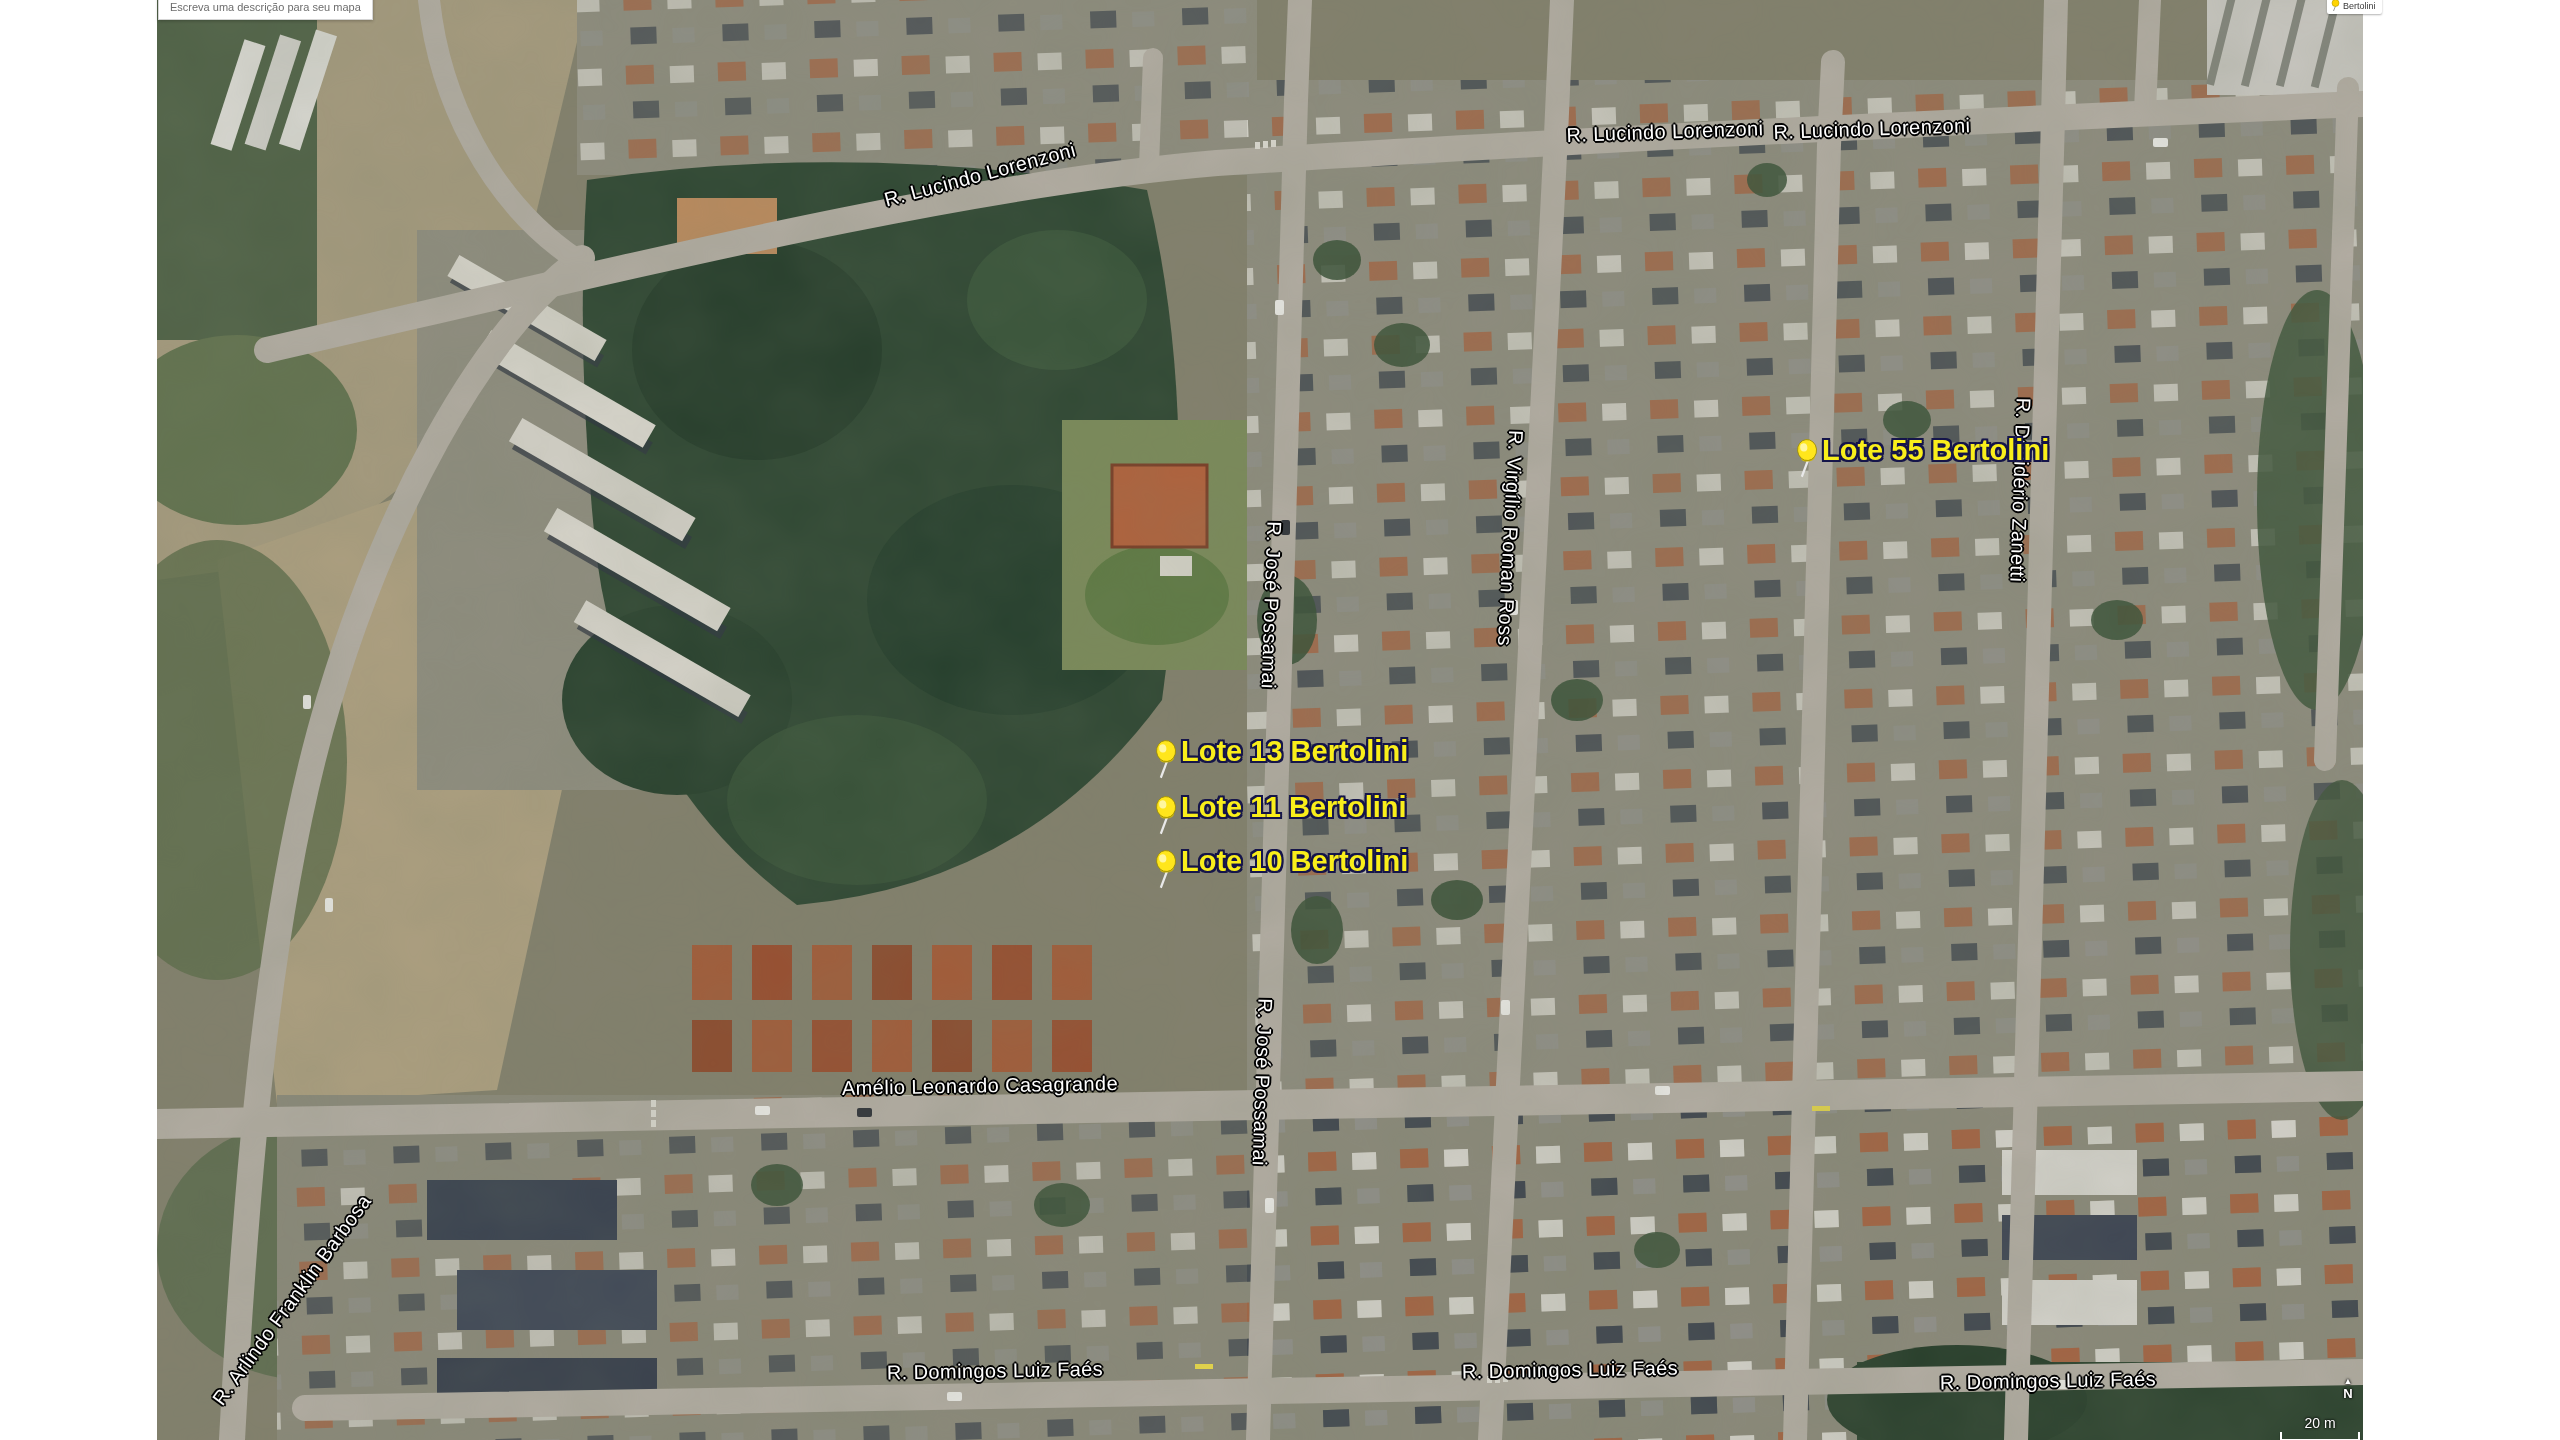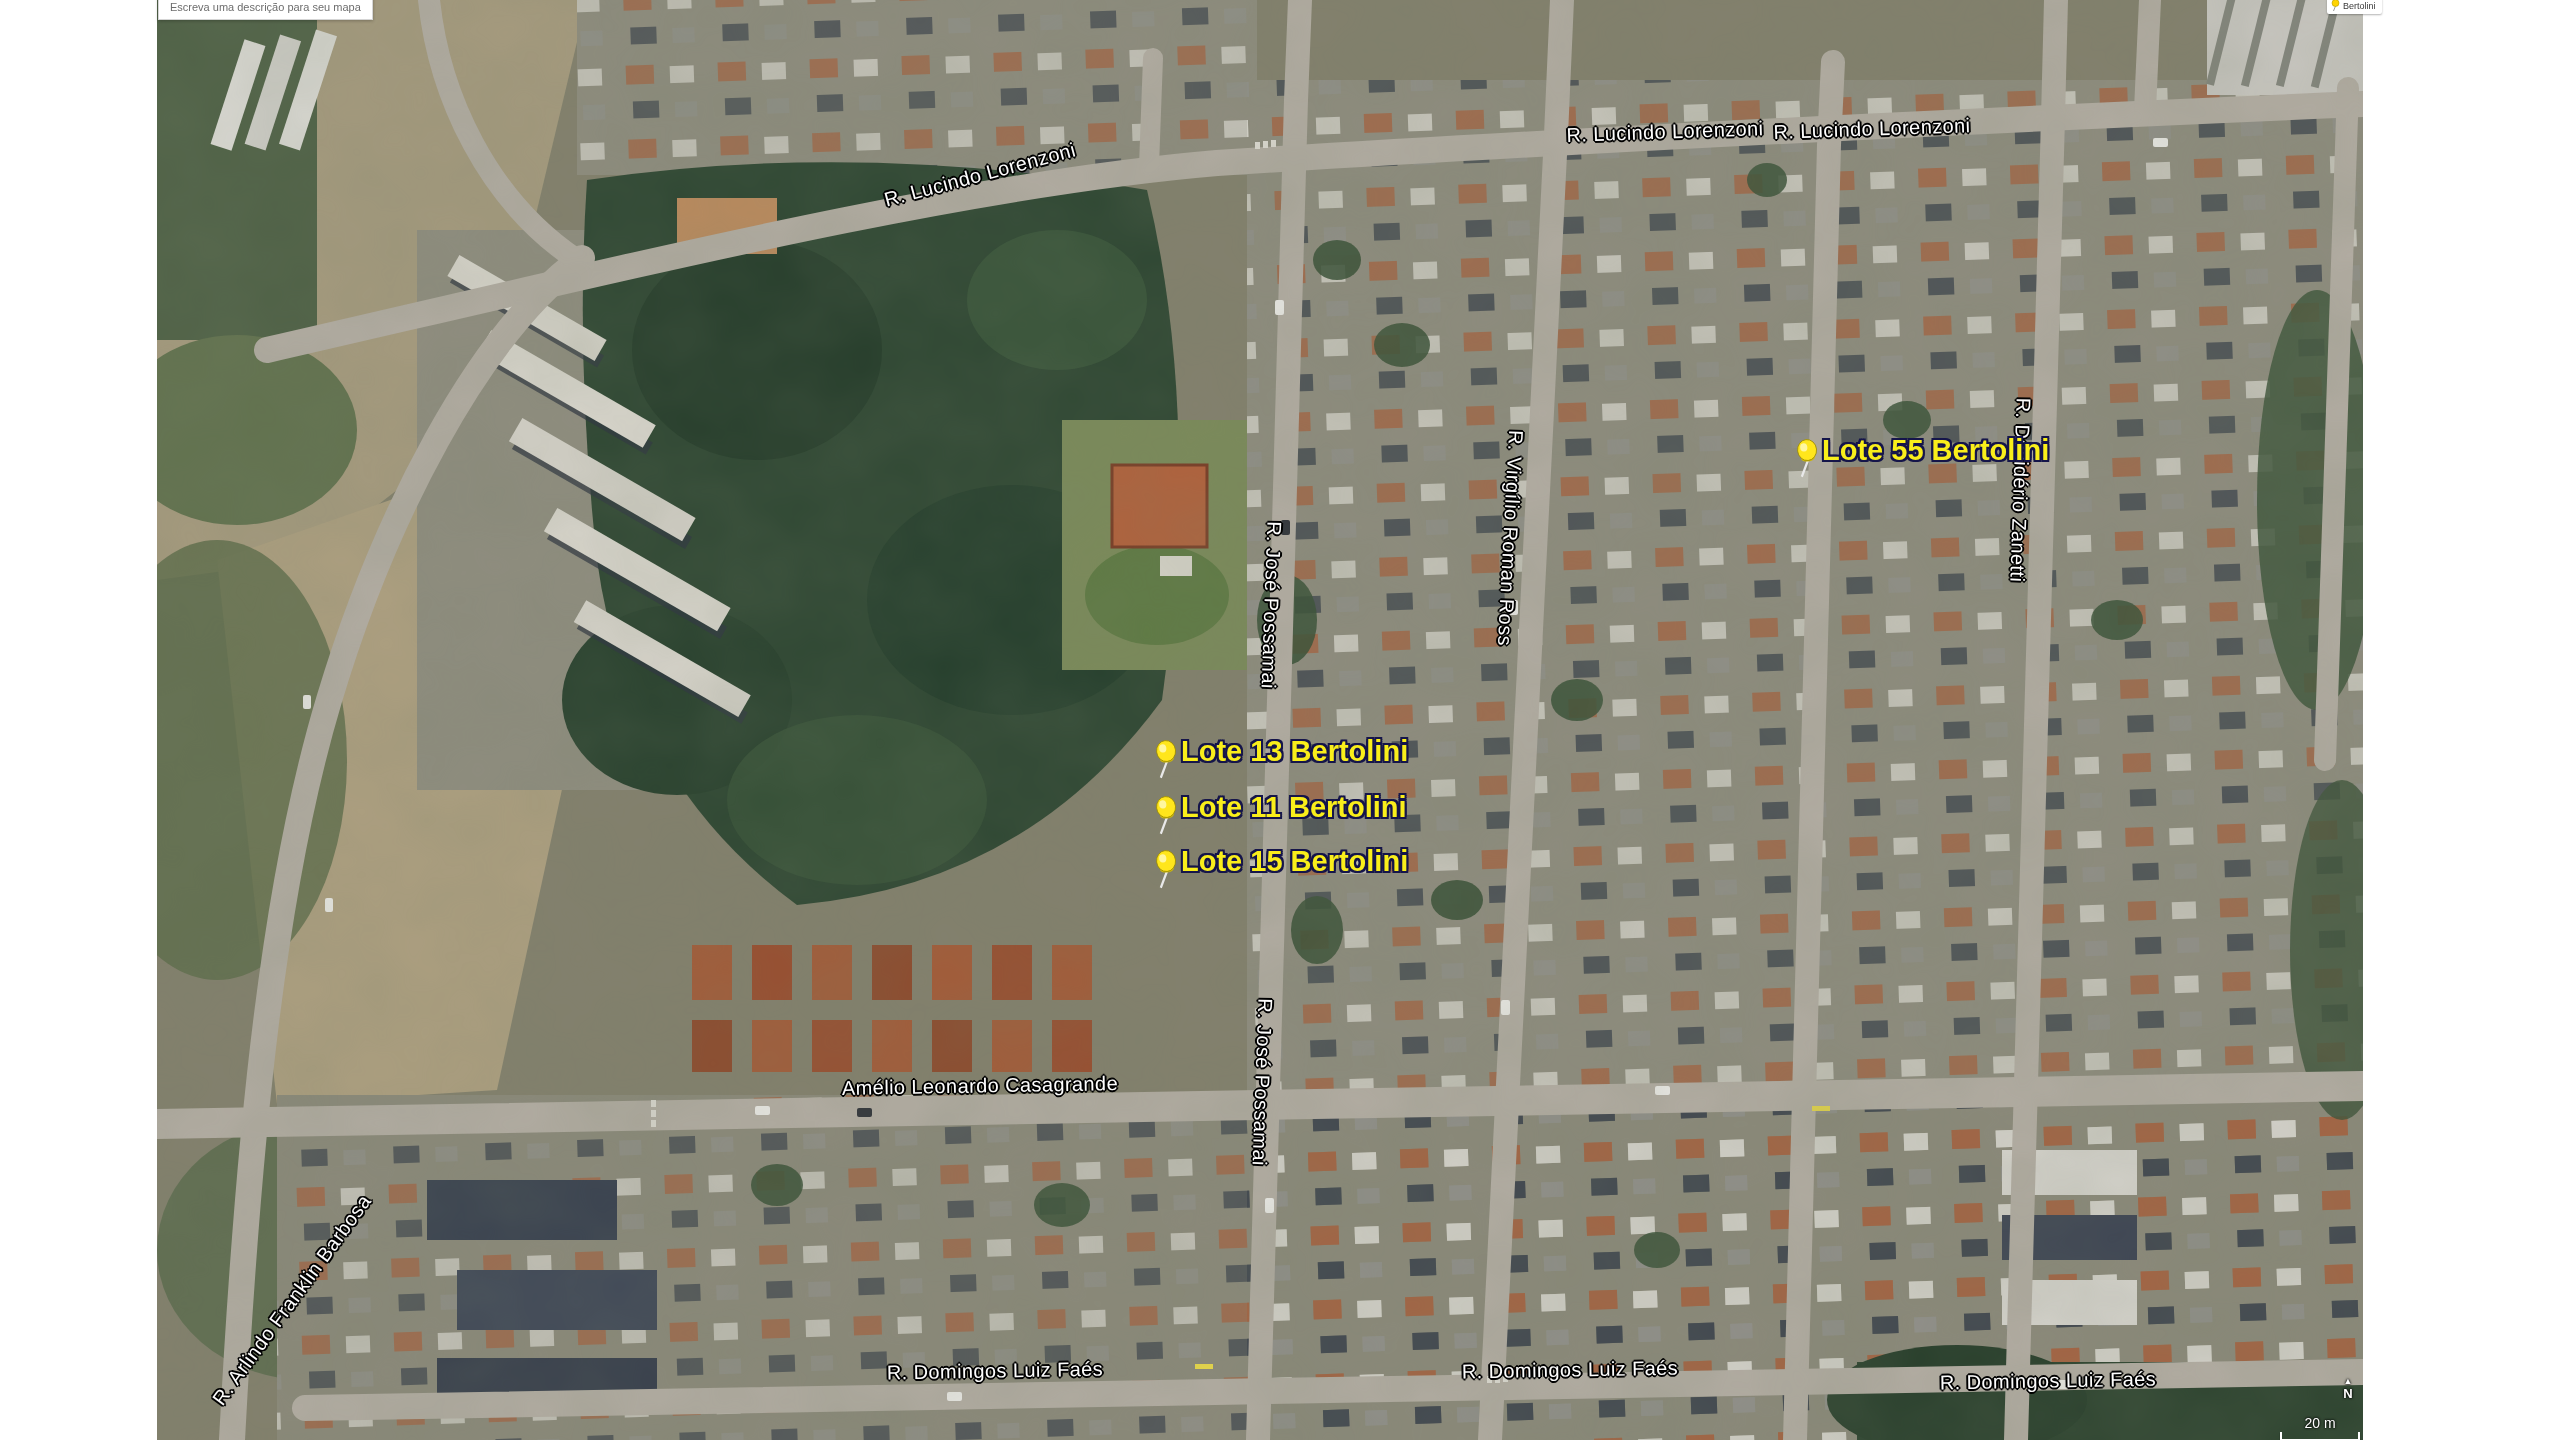--- a/index.html
+++ b/index.html
@@ -238,21 +238,21 @@
     </svg>
     <span class="pin-label">Lote 11 Bertolini</span>
   </div>
   <div class="pin-marker" style="left:1155px;top:842px">
     <svg width="24" height="40" viewBox="0 0 24 40">
       <line x1="12" y1="21" x2="4" y2="37" stroke="#e9e9e9" stroke-width="2.2"></line>
       <ellipse cx="12" cy="19" rx="7" ry="3.4" fill="#cdb90f"></ellipse>
       <ellipse cx="12" cy="11" rx="9.5" ry="10.5" fill="#ffe61c" stroke="#9a8a00" stroke-width=".8"></ellipse>
       <ellipse cx="9" cy="8" rx="3.6" ry="4.2" fill="#fff7a0"></ellipse>
     </svg>
-    <span class="pin-label">Lote 15 Bertolini</span>
+    <span class="pin-label">Lote 10 Bertolini</span>
   </div>
   <div class="pin-marker" style="left:1796px;top:431px">
     <svg width="24" height="40" viewBox="0 0 24 40">
       <line x1="12" y1="21" x2="4" y2="37" stroke="#e9e9e9" stroke-width="2.2"></line>
       <ellipse cx="12" cy="19" rx="7" ry="3.4" fill="#cdb90f"></ellipse>
       <ellipse cx="12" cy="11" rx="9.5" ry="10.5" fill="#ffe61c" stroke="#9a8a00" stroke-width=".8"></ellipse>
       <ellipse cx="9" cy="8" rx="3.6" ry="4.2" fill="#fff7a0"></ellipse>
     </svg>
     <span class="pin-label">Lote 55 Bertolini</span>
   </div>

